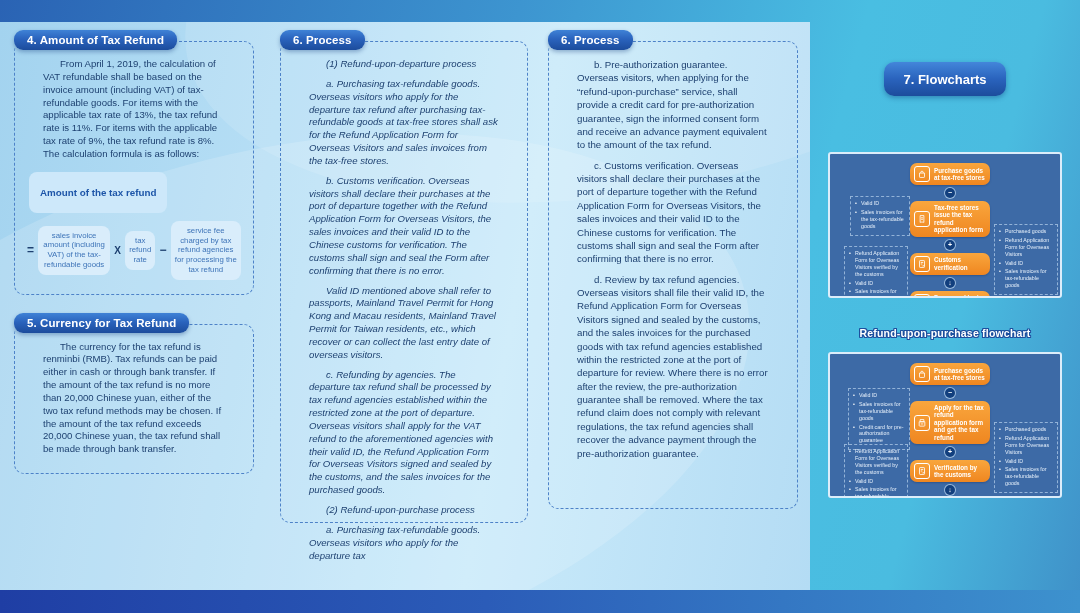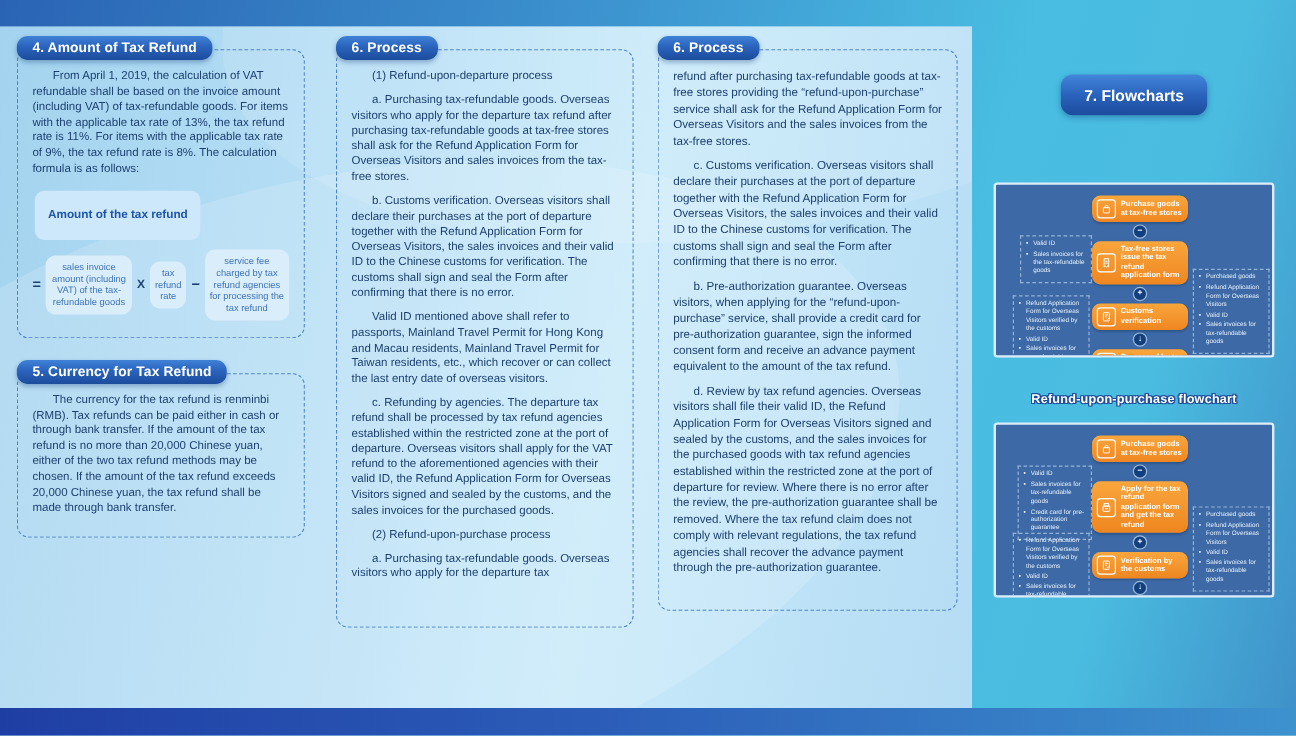--- a/index.html
+++ b/index.html
@@ -33,23 +33,23 @@
     background:linear-gradient(180deg,#3f82d6 0%,#2a63bd 45%,#1c4c9c 100%);
     padding:4px 13px;border-radius:9px;
     box-shadow:0 2px 4px rgba(15,55,120,.35);
     position:relative;z-index:2;letter-spacing:.1px;
   }
   .dash-box{
     border:1px dashed #4d82c8;border-radius:10px;
     margin-top:-9px;padding:16px 12px 10px 12px;
     color:#1d4070;font-size:9.6px;line-height:1.34;
   }
-  .dash-box p{margin:0 0 7px;text-indent:17px;}
+  .dash-box p{margin:0 16px 7px;text-indent:17px;}
   .dash-box p.no-indent{text-indent:0;}
-  .col2 .dash-box{height:482px;box-sizing:border-box;}
+  .col2 .dash-box{height:482px;box-sizing:border-box;font-style:italic;}
   .col3 .dash-box{height:468px;box-sizing:border-box;font-size:9.7px;line-height:1.38;}
   
   .formula-label{
     display:inline-block;background:#cde8fa;color:#1d55a8;font-weight:bold;
     font-size:9.8px;padding:14px 11px;border-radius:8px;margin:4px 0 6px 2px;
   }
   .formula{display:flex;align-items:center;gap:4px;margin:2px 0 4px 0;}
   .f-op{font-weight:bold;color:#1d4070;font-size:12px;flex:0 0 auto;}
   .f-box{
     background:#d9edfb;color:#3e74b8;font-size:7.8px;line-height:1.25;
@@ -151,23 +151,22 @@
       <p>Valid ID mentioned above shall refer to passports, Mainland Travel Permit for Hong Kong and Macau residents, Mainland Travel Permit for Taiwan residents, etc., which recover or can collect the last entry date of overseas visitors.</p>
       <p>c. Refunding by agencies. The departure tax refund shall be processed by tax refund agencies established within the restricted zone at the port of departure. Overseas visitors shall apply for the VAT refund to the aforementioned agencies with their valid ID, the Refund Application Form for Overseas Visitors signed and sealed by the customs, and the sales invoices for the purchased goods.</p>
       <p>(2) Refund-upon-purchase process</p>
       <p>a. Purchasing tax-refundable goods. Overseas visitors who apply for the departure tax</p>
     </div>
   </div>
 
   <div class="col col3">
     <div class="sec-title">6. Process</div>
     <div class="dash-box">
-      <p class="no-indent">refund after purchasing tax-refundable goods at tax-free stores providing the “refund-upon-purchase” service shall ask for the Refund Application Form for Overseas Visitors and the sales invoices from the tax-free stores.</p>
+      <p>b. Pre-authorization guarantee. Overseas visitors, when applying for the “refund-upon-purchase” service, shall provide a credit card for pre-authorization guarantee, sign the informed consent form and receive an advance payment equivalent to the amount of the tax refund.</p>
       <p>c. Customs verification. Overseas visitors shall declare their purchases at the port of departure together with the Refund Application Form for Overseas Visitors, the sales invoices and their valid ID to the Chinese customs for verification. The customs shall sign and seal the Form after confirming that there is no error.</p>
-      <p>b. Pre-authorization guarantee. Overseas visitors, when applying for the “refund-upon-purchase” service, shall provide a credit card for pre-authorization guarantee, sign the informed consent form and receive an advance payment equivalent to the amount of the tax refund.</p>
       <p>d. Review by tax refund agencies. Overseas visitors shall file their valid ID, the Refund Application Form for Overseas Visitors signed and sealed by the customs, and the sales invoices for the purchased goods with tax refund agencies established within the restricted zone at the port of departure for review. Where there is no error after the review, the pre-authorization guarantee shall be removed. Where the tax refund claim does not comply with relevant regulations, the tax refund agencies shall recover the advance payment through the pre-authorization guarantee.</p>
     </div>
   </div>
 
   <div class="flow-btn">7. Flowcharts</div>
 
 
   <div class="fc-card fc1">
     <div class="fc-steps">
       <div class="step">

